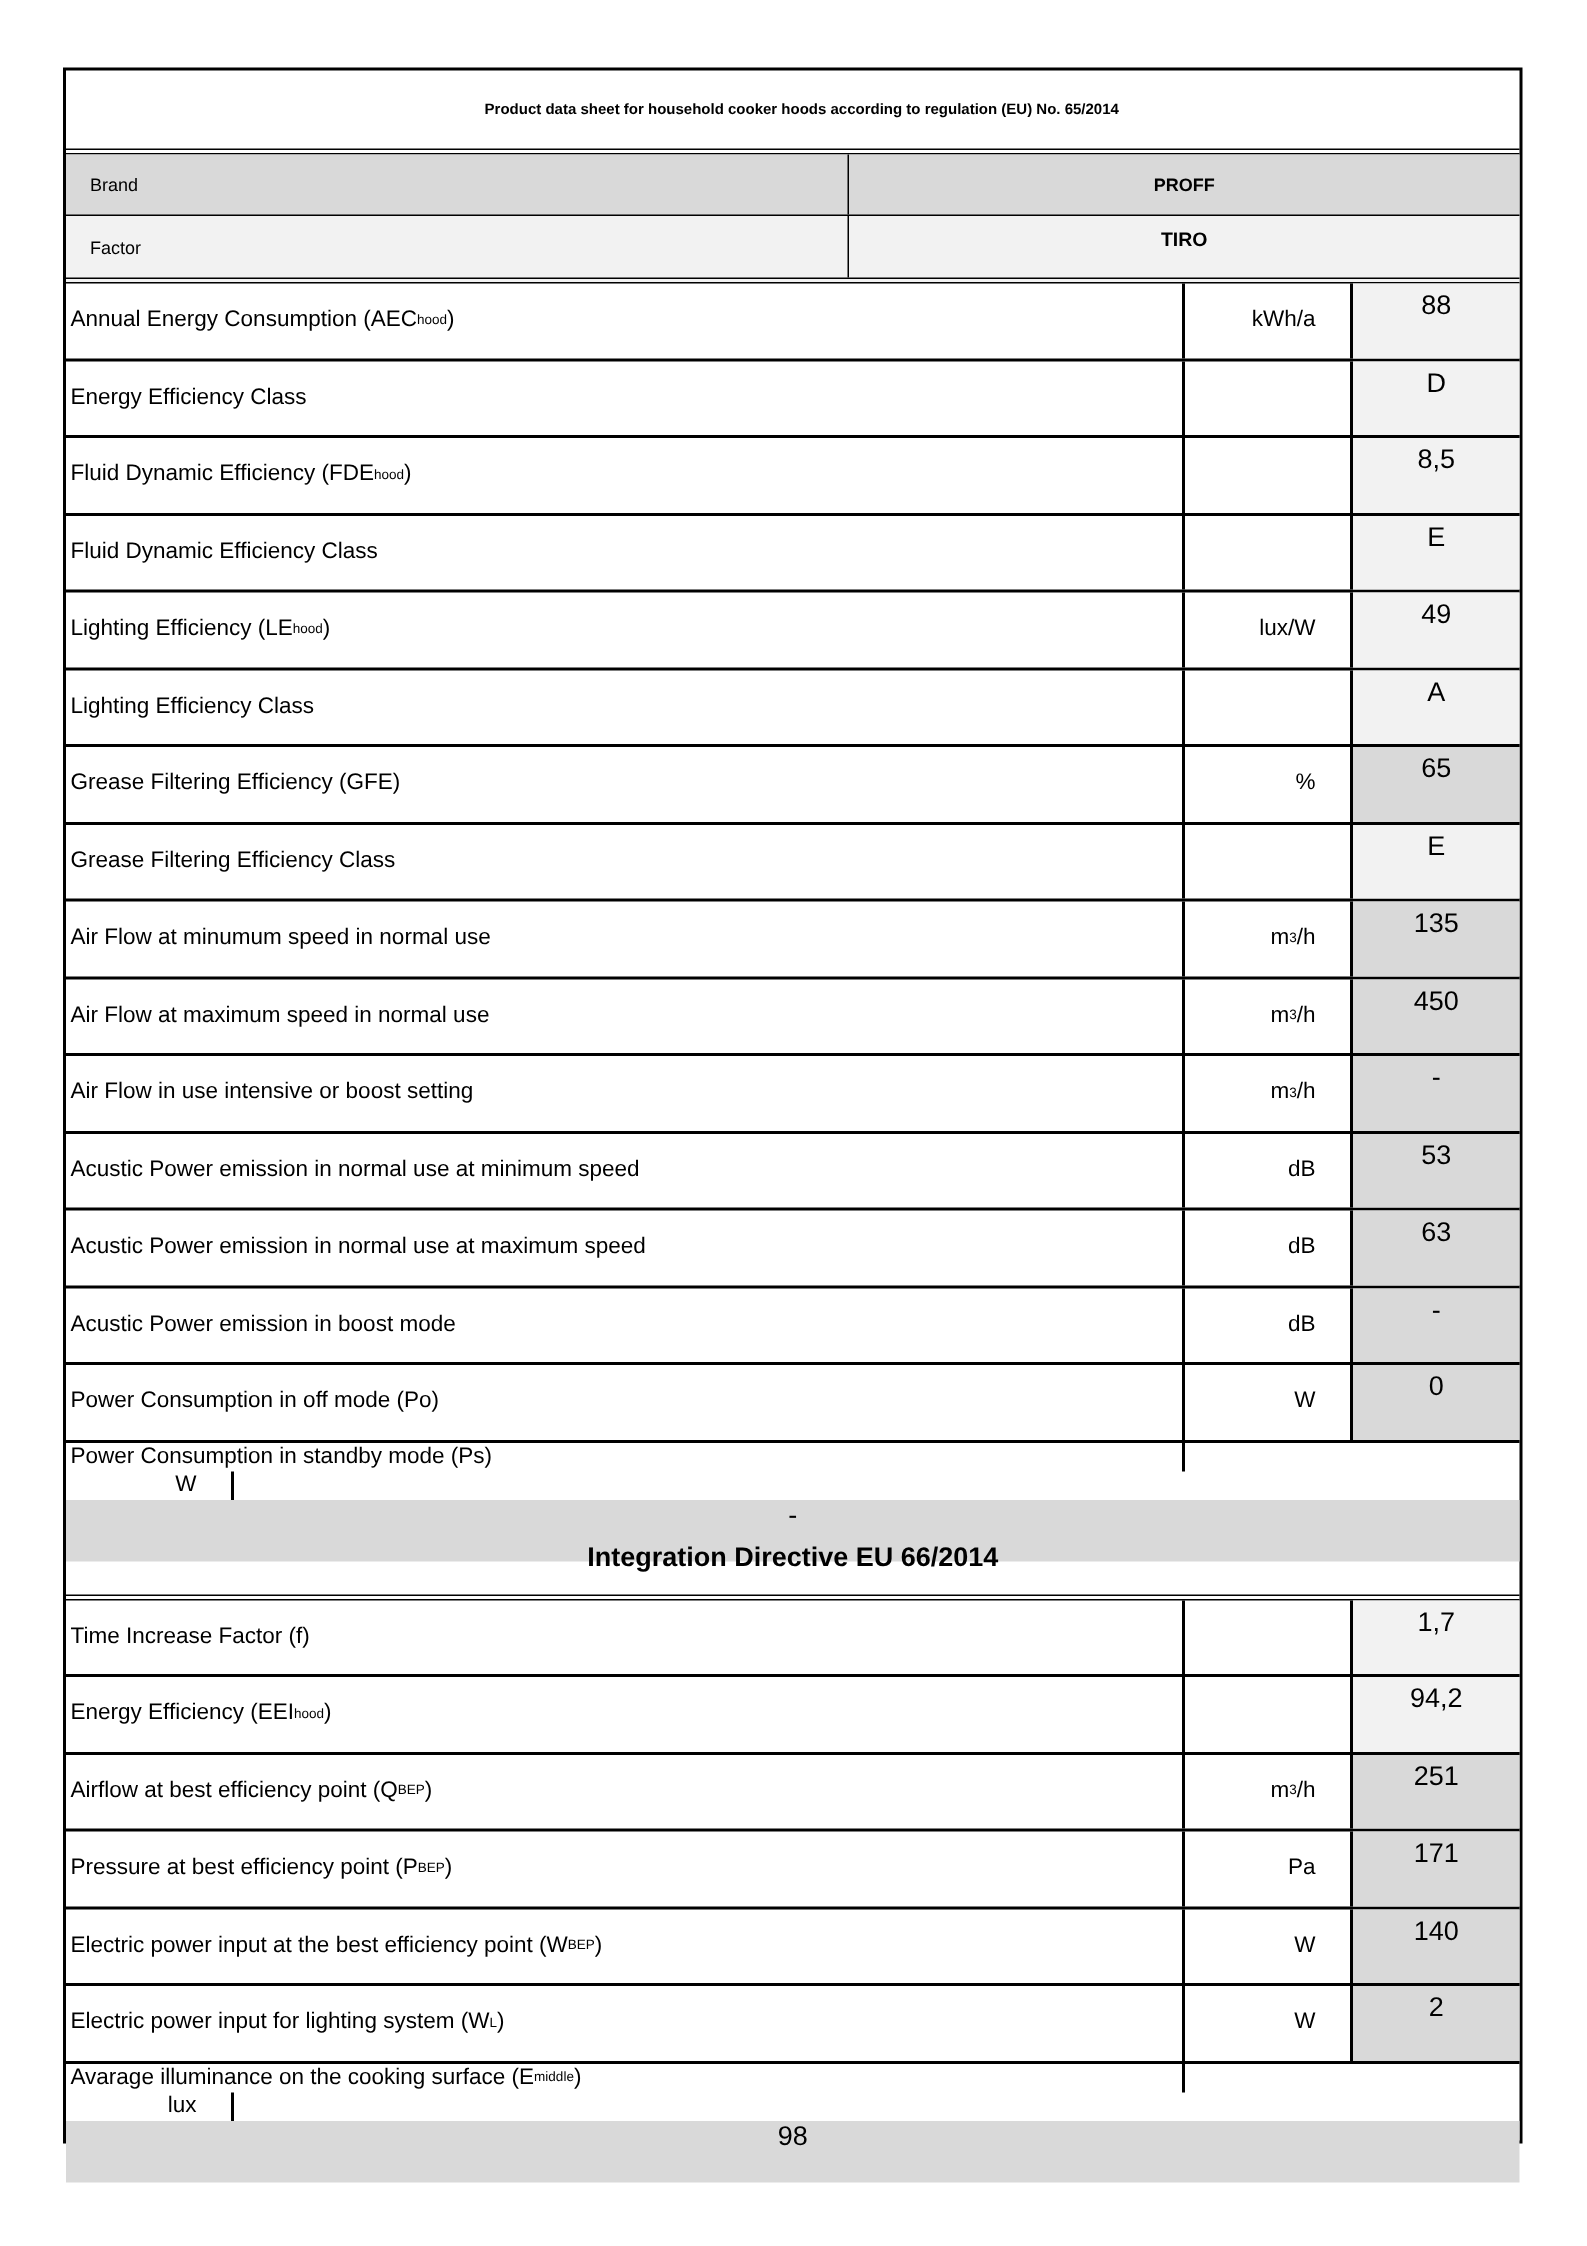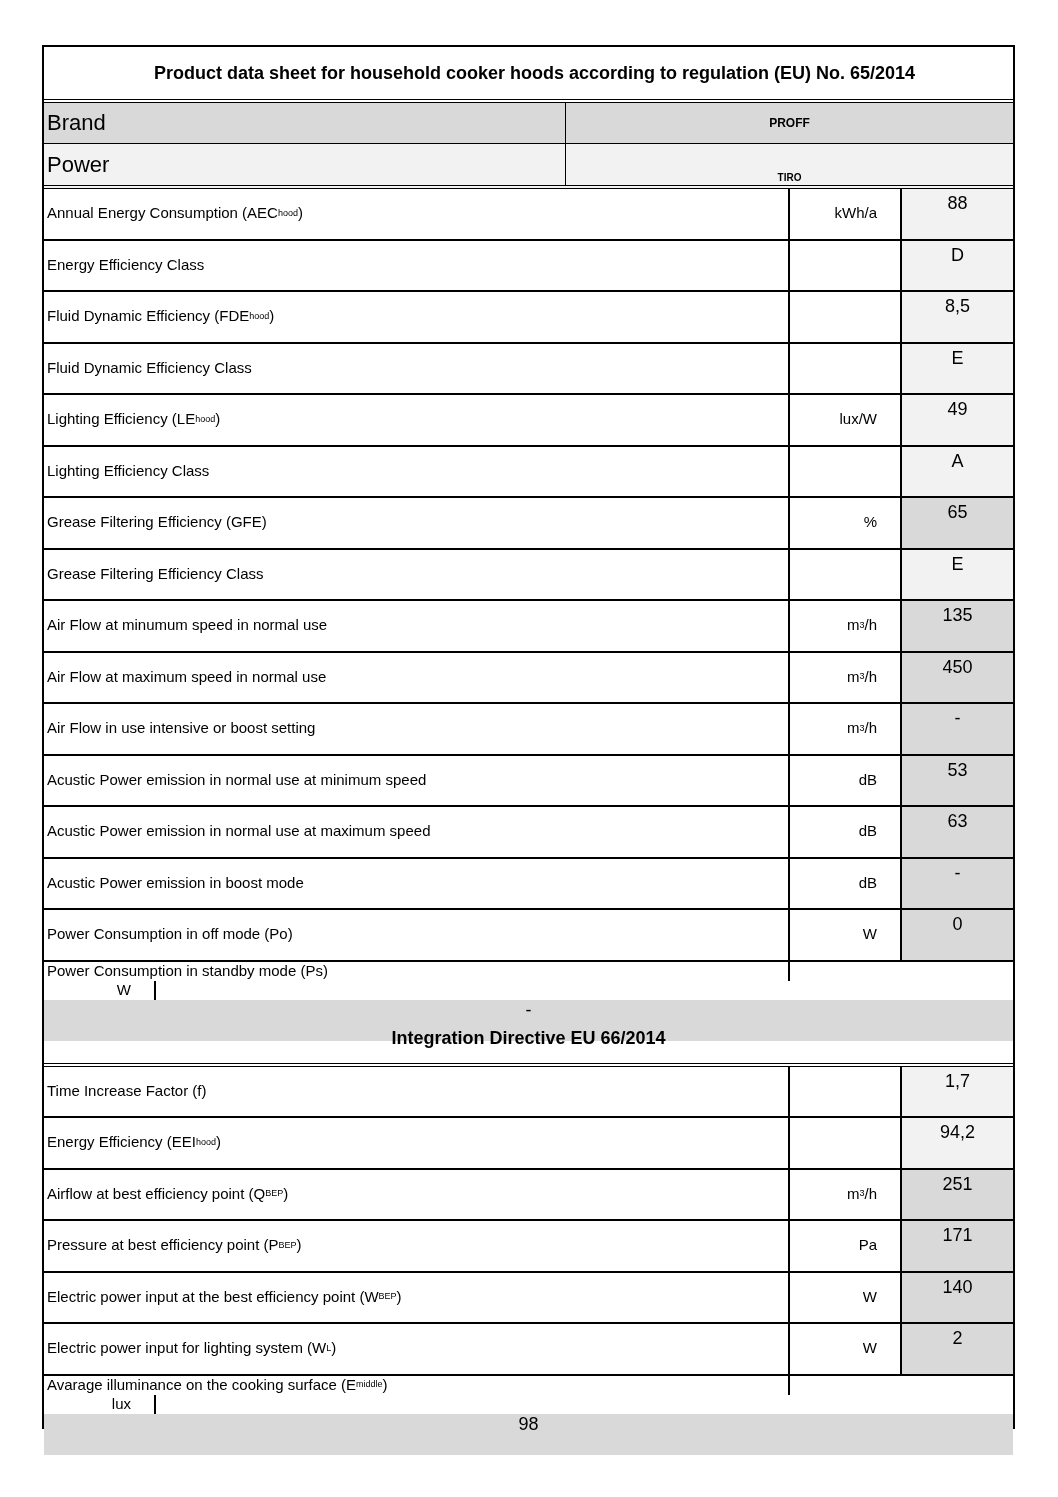--- a/index.html
+++ b/index.html
@@ -1,25 +1,25 @@
 <!DOCTYPE html>
 <html><head>
 <meta charset="utf-8">
 <style>
   html, body { margin: 0; padding: 0; background: #ffffff; }
   body { width: 1058px; height: 1497px; position: relative; font-family: "Liberation Sans", sans-serif; color: #000; }
   .sheet { position: absolute; left: 42px; top: 45px; width: 973px; border: 2px solid #000; box-sizing: border-box; background: #fff; }
-  .title-row { height: 52px; display: flex; align-items: center; justify-content: center; font-weight: bold; font-size: 18px; border-bottom: 4px double #000; box-sizing: content-box; padding-left: 12px; }
+  .title-row { height: 52px; display: flex; align-items: center; justify-content: center; font-weight: bold; font-size: 10px; border-bottom: 4px double #000; box-sizing: content-box; padding-left: 12px; }
   .bm-row { display: flex; height: 40px; border-bottom: 1px solid #000; }
   .bm-row.brand { background: #d9d9d9; }
   .bm-row.model { background: #f2f2f2; height: 41px; border-bottom: 4px double #000; }
-  .bm-label { width: 522px; border-right: 1px solid #000; display: flex; align-items: center; padding-left: 3px; font-size: 22px; box-sizing: border-box; }
+  .bm-label { width: 522px; border-right: 1px solid #000; display: flex; align-items: center; padding-left: 16px; font-size: 12px; box-sizing: border-box; }
   .bm-value { flex: 1; display: flex; justify-content: center; font-weight: bold; }
   .bm-row.brand .bm-value { align-items: center; font-size: 12px; }
-  .bm-row.model .bm-value { align-items: flex-start; padding-top: 8px; font-size: 10px; box-sizing: border-box; margin-top: 20px; }
+  .bm-row.model .bm-value { align-items: flex-start; padding-top: 8px; font-size: 13px; box-sizing: border-box; }
   .data-row { display: flex; height: 51.5px; border-bottom: 2px solid #000; box-sizing: border-box; }
   .data-row.last-a { border-bottom: 4px double #000; height: 53px; }
   .cell-label { width: 746px; border-right: 2px solid #000; display: flex; align-items: center; padding-left: 3px; font-size: 15px; box-sizing: border-box; padding-bottom: 2px; }
   .cell-unit { width: 112px; border-right: 2px solid #000; display: flex; align-items: center; justify-content: flex-end; padding-right: 23px; font-size: 15px; box-sizing: border-box; padding-bottom: 2px; }
   .cell-value { flex: 1; display: flex; align-items: center; justify-content: center; font-weight: normal; font-size: 18px; padding-bottom: 20px; box-sizing: border-box; }
   .v-light { background: #f2f2f2; }
   .v-dark { background: #d9d9d9; }
   .section-row { height: 48px; display: flex; align-items: center; justify-content: center; font-weight: bold; font-size: 18px; border-bottom: 4px double #000; box-sizing: content-box; }
   sub { font-size: 9px; vertical-align: -3px; line-height: 0; }
   sup { font-size: 9px; vertical-align: 6px; line-height: 0; }
@@ -29,21 +29,21 @@
 <body>
 
 <div class="sheet">
   <div class="title-row">Product data sheet for household cooker hoods according to regulation (EU) No. 65/2014</div>
 
   <div class="bm-row brand">
     <div class="bm-label">Brand</div>
     <div class="bm-value">PROFF</div>
   </div>
   <div class="bm-row model">
-    <div class="bm-label">Power</div>
+    <div class="bm-label">Factor</div>
     <div class="bm-value">TIRO</div>
   </div>
 
   <div id="section1">
       <div class="data-row">
         <div class="cell-label">
           <span>Annual Energy Consumption (AEC</span>
           <sub>hood</sub>
           <span>)</span>
         </div>

